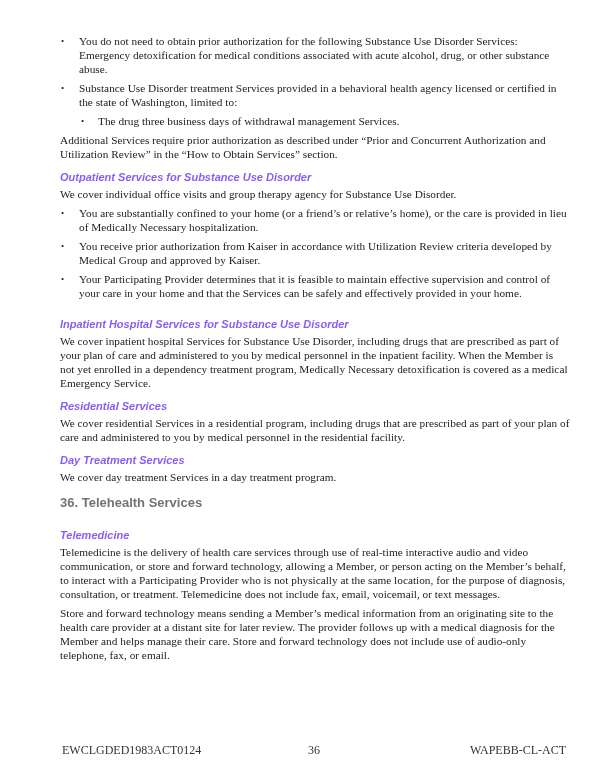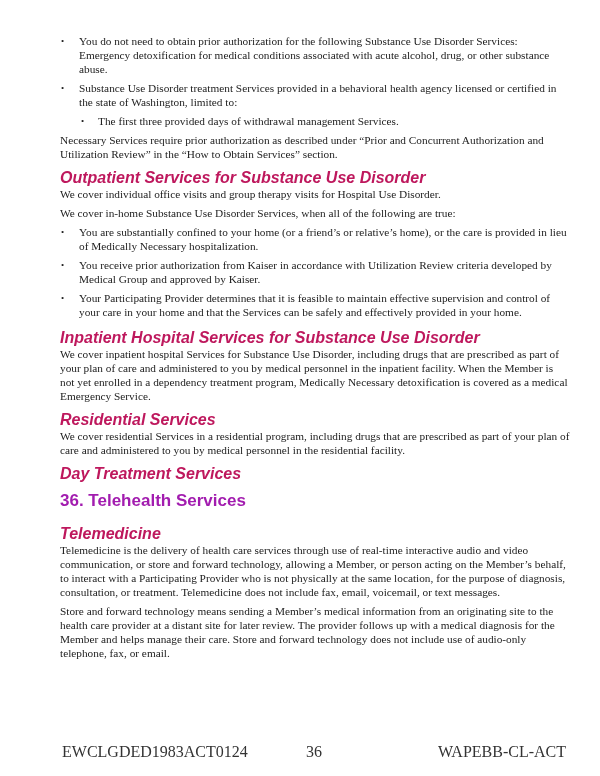--- a/index.html
+++ b/index.html
@@ -24,73 +24,73 @@
     }
     .sub-list { margin-top: 5px; }
     .sub-bullet {
       position: relative; padding-left: 38px; margin-bottom: 5px; margin-left: -19px;
     }
     .sub-bullet::before {
       content: "•"; position: absolute; left: 21px; top: 0; font-size: 9px;
     }
     .h3 {
       font-family: "Liberation Sans", "DejaVu Sans", sans-serif;
-      font-weight: bold; font-style: italic; font-size: 16px; line-height: 17px;
-      color: #be185d; margin-top: 8px; margin-bottom: 1px;
+      font-weight: bold; font-style: italic; font-size: 11px; line-height: 17px;
+      color: #8b5cf6; margin-top: 8px; margin-bottom: 1px;
     }
     .h2 {
       font-family: "Liberation Sans", "DejaVu Sans", sans-serif;
-      font-weight: bold; font-size: 17px; line-height: 20px;
-      color: #a21caf; margin-top: 9px; margin-bottom: 4px;
+      font-weight: bold; font-size: 13px; line-height: 20px;
+      color: #737373; margin-top: 9px; margin-bottom: 4px;
     }
     .footer {
       position: absolute; left: 50px; right: 46px; top: 743px;
       font-family: "Liberation Serif", "DejaVu Serif", serif;
-      font-size: 16px; color: #333;
+      font-size: 12px; color: #333;
       display: flex; justify-content: space-between;
     }
     .footer .center { position: absolute; left: 0; right: 0; text-align: center; }
   </style>
 </head>
 <body>
 
 <div class="page">
   <div class="content">
 
     <ul>
       <li class="bullet">
         <span>You do not need to obtain prior authorization for the following Substance Use Disorder Services: Emergency detoxification for medical conditions associated with acute alcohol, drug, or other substance abuse.</span>
       </li>
       <li class="bullet">
         <span>Substance Use Disorder treatment Services provided in a behavioral health agency licensed or certified in the state of Washington, limited to:</span>
         <ul class="sub-list">
           <li class="sub-bullet" style="margin-bottom:0">
-            <span>The first three provided days of withdrawal management Services.</span>
+            <span>The drug three business days of withdrawal management Services.</span>
           </li>
         </ul>
       </li>
     </ul>
-    <p class="para">Necessary Services require prior authorization as described under “Prior and Concurrent Authorization and Utilization Review” in the “How to Obtain Services” section.</p>
+    <p class="para">Additional Services require prior authorization as described under “Prior and Concurrent Authorization and Utilization Review” in the “How to Obtain Services” section.</p>
 
     <h3 class="h3">Outpatient Services for Substance Use Disorder</h3>
-    <p class="para">We cover individual office visits and group therapy visits for Hospital Use Disorder.</p>
-    <p class="para">We cover in-home Substance Use Disorder Services, when all of the following are true:</p>
+    <p class="para">We cover individual office visits and group therapy agency for Substance Use Disorder.</p>
     <ul>
       <li class="bullet"><span>You are substantially confined to your home (or a friend’s or relative’s home), or the care is provided in lieu of Medically Necessary hospitalization.</span></li>
       <li class="bullet"><span>You receive prior authorization from Kaiser in accordance with Utilization Review criteria developed by Medical Group and approved by Kaiser.</span></li>
       <li class="bullet"><span>Your Participating Provider determines that it is feasible to maintain effective supervision and control of your care in your home and that the Services can be safely and effectively provided in your home.</span></li>
     </ul>
 
-    <h3 class="h3" style="margin-top:10px">Inpatient Hospital Services for Substance Use Disorder</h3>
+    <h3 class="h3" style="margin-top:16px">Inpatient Hospital Services for Substance Use Disorder</h3>
     <p class="para">We cover inpatient hospital Services for Substance Use Disorder, including drugs that are prescribed as part of your plan of care and administered to you by medical personnel in the inpatient facility. When the Member is not yet enrolled in a dependency treatment program, Medically Necessary detoxification is covered as a medical Emergency Service.</p>
 
     <h3 class="h3">Residential Services</h3>
     <p class="para">We cover residential Services in a residential program, including drugs that are prescribed as part of your plan of care and administered to you by medical personnel in the residential facility.</p>
 
     <h3 class="h3">Day Treatment Services</h3>
+    <p class="para">We cover day treatment Services in a day treatment program.</p>
 
     <h2 class="h2">36. Telehealth Services</h2>
     <h3 class="h3" style="margin-top:14px">Telemedicine</h3>
     <p class="para">Telemedicine is the delivery of health care services through use of real-time interactive audio and video communication, or store and forward technology, allowing a Member, or person acting on the Member’s behalf, to interact with a Participating Provider who is not physically at the same location, for the purpose of diagnosis, consultation, or treatment. Telemedicine does not include fax, email, voicemail, or text messages.</p>
     <p class="para">Store and forward technology means sending a Member’s medical information from an originating site to the health care provider at a distant site for later review. The provider follows up with a medical diagnosis for the Member and helps manage their care. Store and forward technology does not include use of audio-only telephone, fax, or email.</p>
   </div>
 
   <div class="footer">
     <span>EWCLGDED1983ACT0124</span>
     <span class="center">36</span>

